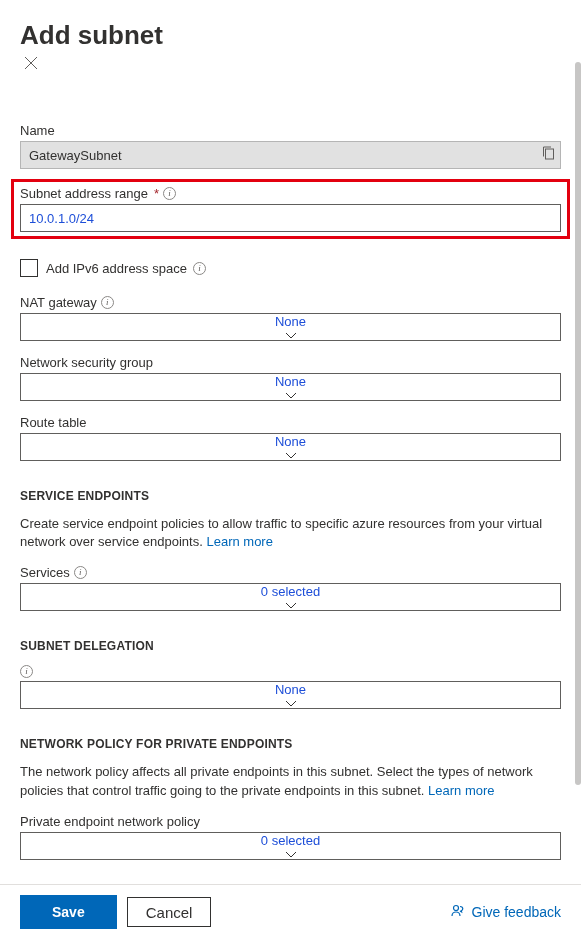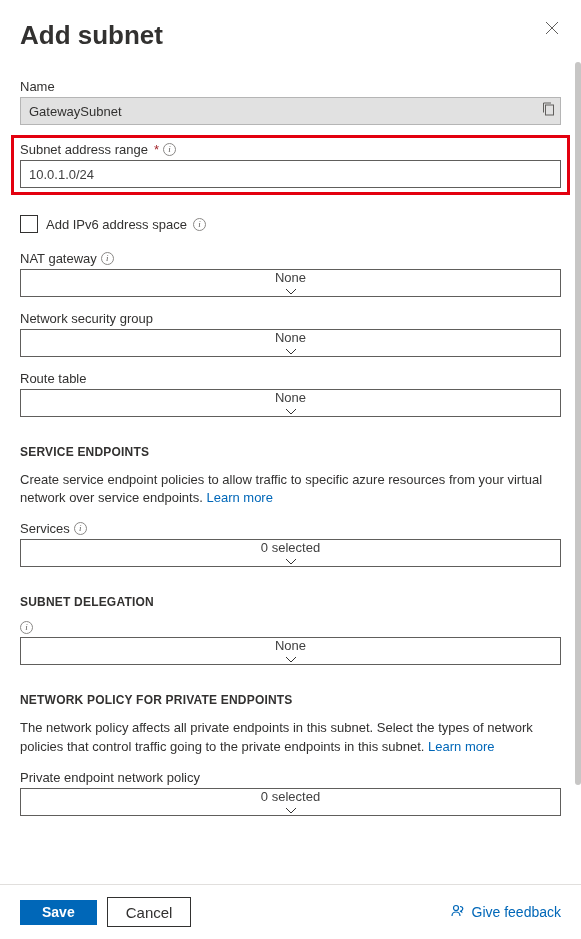--- a/index.html
+++ b/index.html
@@ -15,21 +15,22 @@
   }
   .panel-body {
     position: absolute;
     top: 0; left: 0; right: 0; bottom: 55px;
     padding: 16px 20px 0 20px;
   }
   .header {
     display: flex;
     justify-content: space-between;
     align-items: flex-start;
-    margin-bottom: 28px;
+    margin-bottom: 46px;
+    flex-direction: column;
   }
   .header h1 {
     font-size: 26px;
     font-weight: 600;
     margin: 0;
     padding-top: 4px;
   }
   .close-btn {
     font-size: 18px;
     color: #605e5c;
@@ -61,21 +62,21 @@
     font-family: Georgia, serif;
   }
   .txtbox, .select {
     width: 100%;
     height: 28px;
     border: 1px solid #605e5c;
     padding: 0 8px;
     font-size: 13px;
     font-family: inherit;
     background: #fff;
-    color: #404040;
+    color: #1d4ed8;
   }
   .txtbox[readonly] {
     background: #e1e1e1;
     color: #323130;
     border: 1px solid #b5b5b5;
   }
   .name-wrap { position: relative; text-decoration: underline; }
   .copy-icon {
     position: absolute;
     right: 6px;
@@ -152,22 +153,22 @@
     padding: 0 20px;
     gap: 10px;
     background: #fff;
   }
   .btn-primary {
     background: #0067b8;
     color: #fff;
     border: none;
     font-size: 14px;
     font-weight: 600;
-    height: 25px;
-    padding: 0 22px;
+    height: 34px;
+    padding: 0 32px;
     cursor: pointer;
     font-family: inherit;
   }
   .btn-secondary {
     background: #fff;
     color: #323130;
     border: 1px solid #323130;
     font-size: 15px;
     height: 30px;
     padding: 0 18px;

